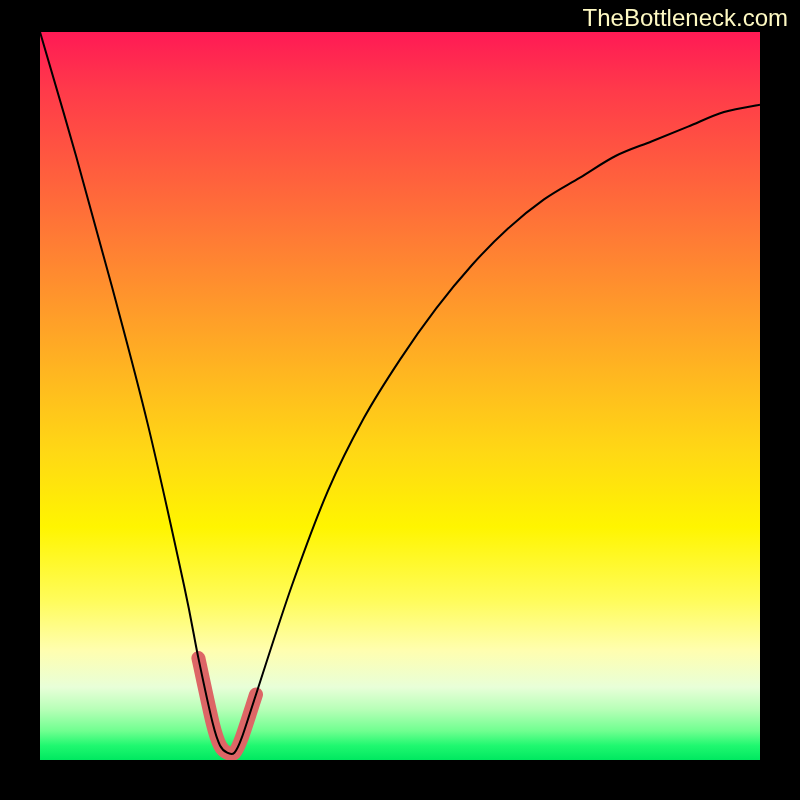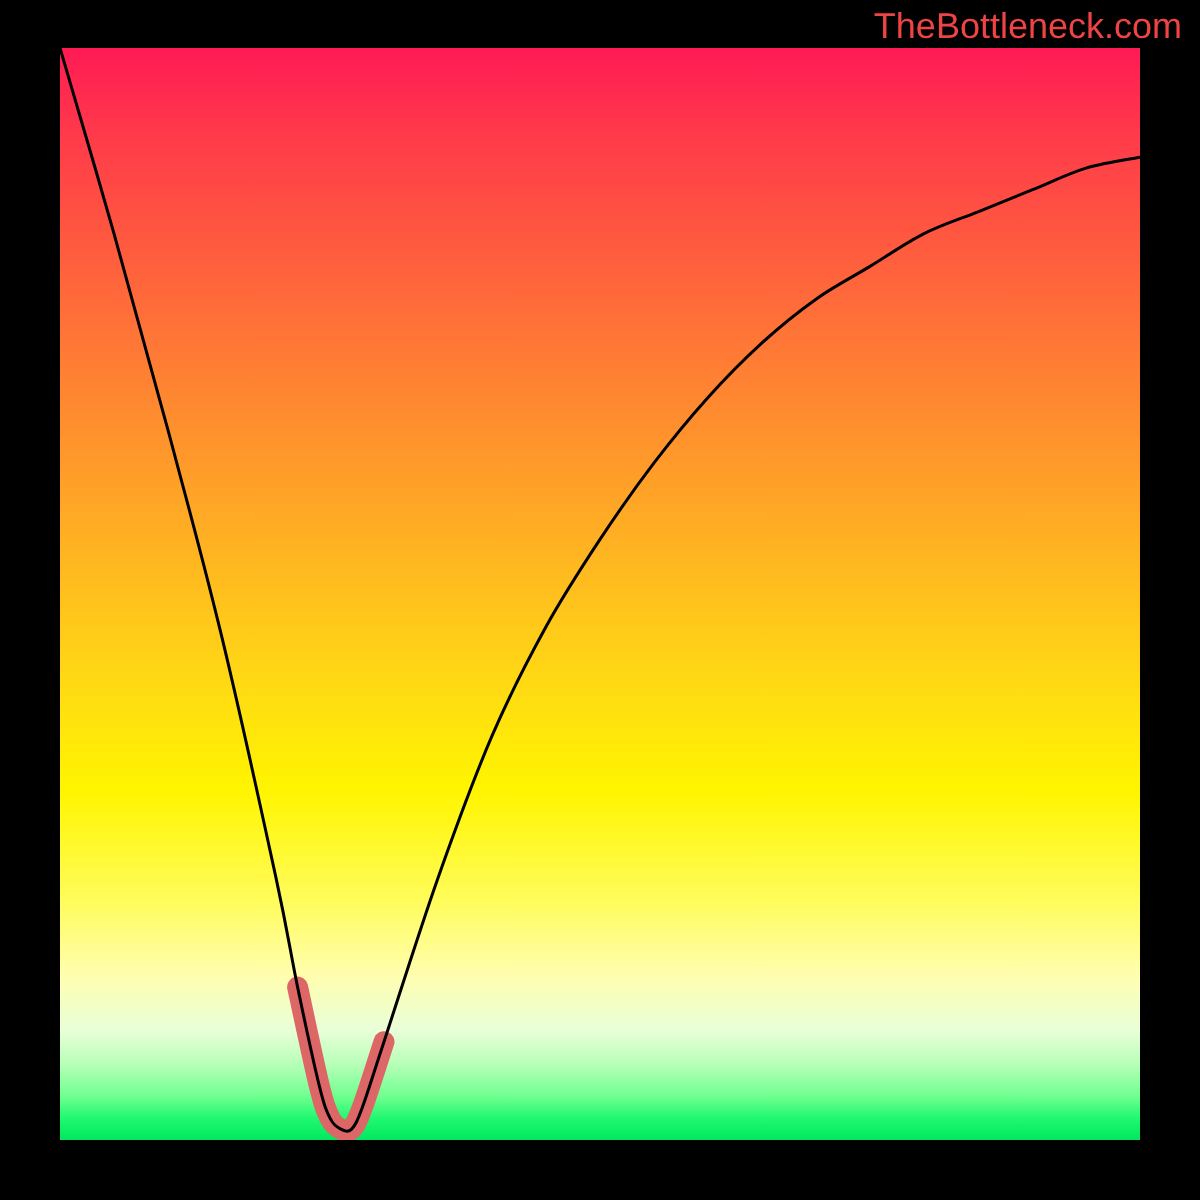--- a/index.html
+++ b/index.html
@@ -7,21 +7,21 @@
   .container {
     width: 800px;
     height: 800px;
     position: relative;
     background: #000;
   }
   .watermark {
     position: absolute;
     top: 4px;
     right: 12px;
-    color: #ef4444;
+    color: #fef9c3;
     font-family: Arial, sans-serif;
     font-size: 24px;
     z-index: 10;
   }
   .plot-area {
     position: absolute;
     left: 40px;
     top: 32px;
     width: 720px;
     height: 728px;

